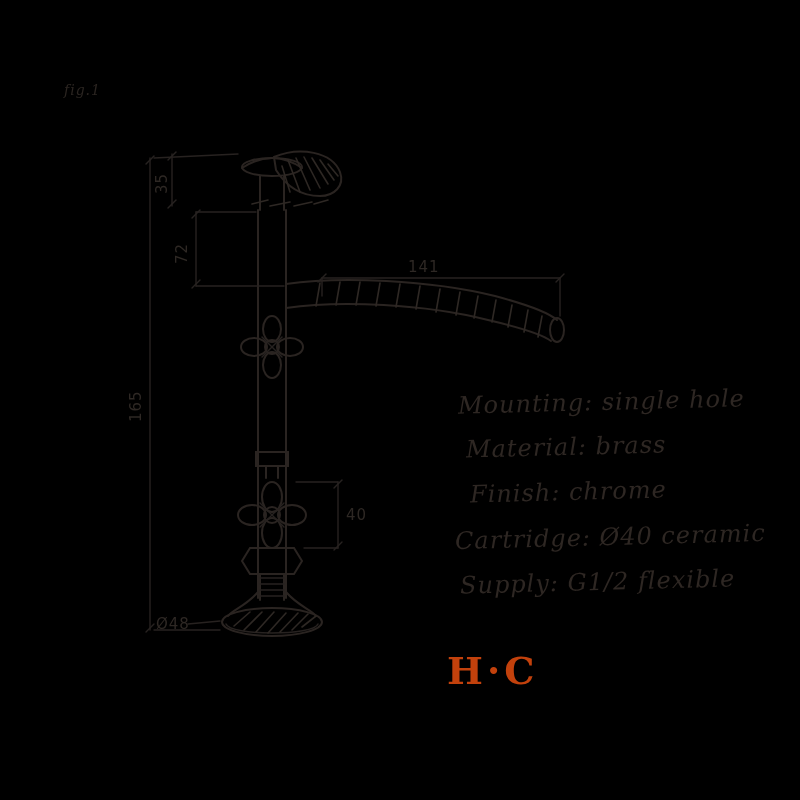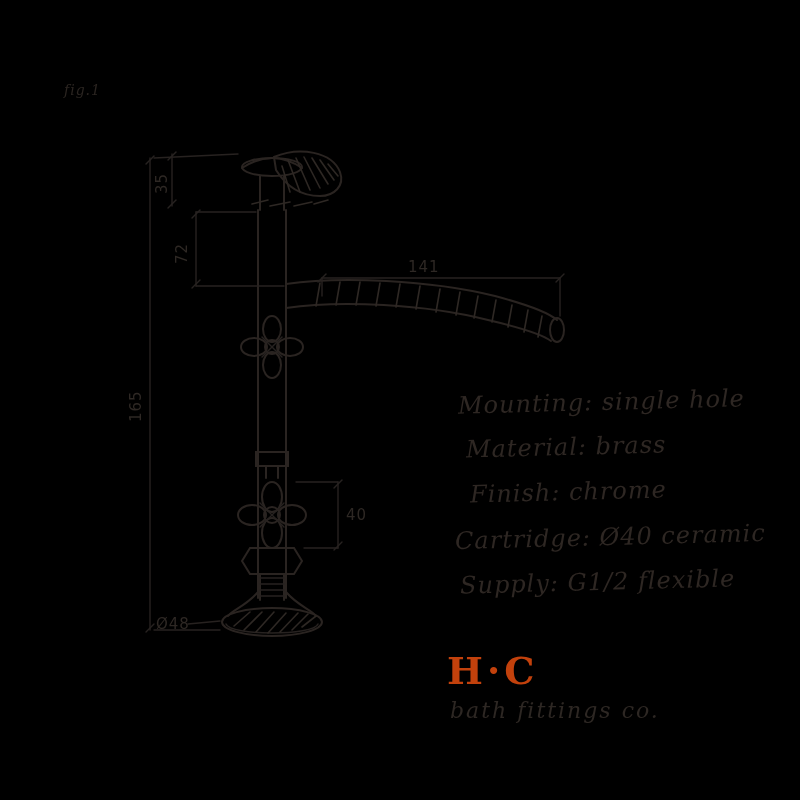--- a/index.html
+++ b/index.html
@@ -189,15 +189,14 @@
 
   <div class="corner-label">fig.1</div>
 
   <div class="spec-line" style="left:458px;top:388px;">Mounting: single hole</div>
   <div class="spec-line" style="left:466px;top:433px;">Material: brass</div>
   <div class="spec-line" style="left:470px;top:478px;">Finish: chrome</div>
   <div class="spec-line" style="left:455px;top:523px;">Cartridge: Ø40 ceramic</div>
   <div class="spec-line" style="left:460px;top:568px;">Supply: G1/2 flexible</div>
 
   <div class="brand-name">H·C</div>
-  <div class="brand-tagline">bath fittings co.</div>
 
 </div>
 
 </body></html>

